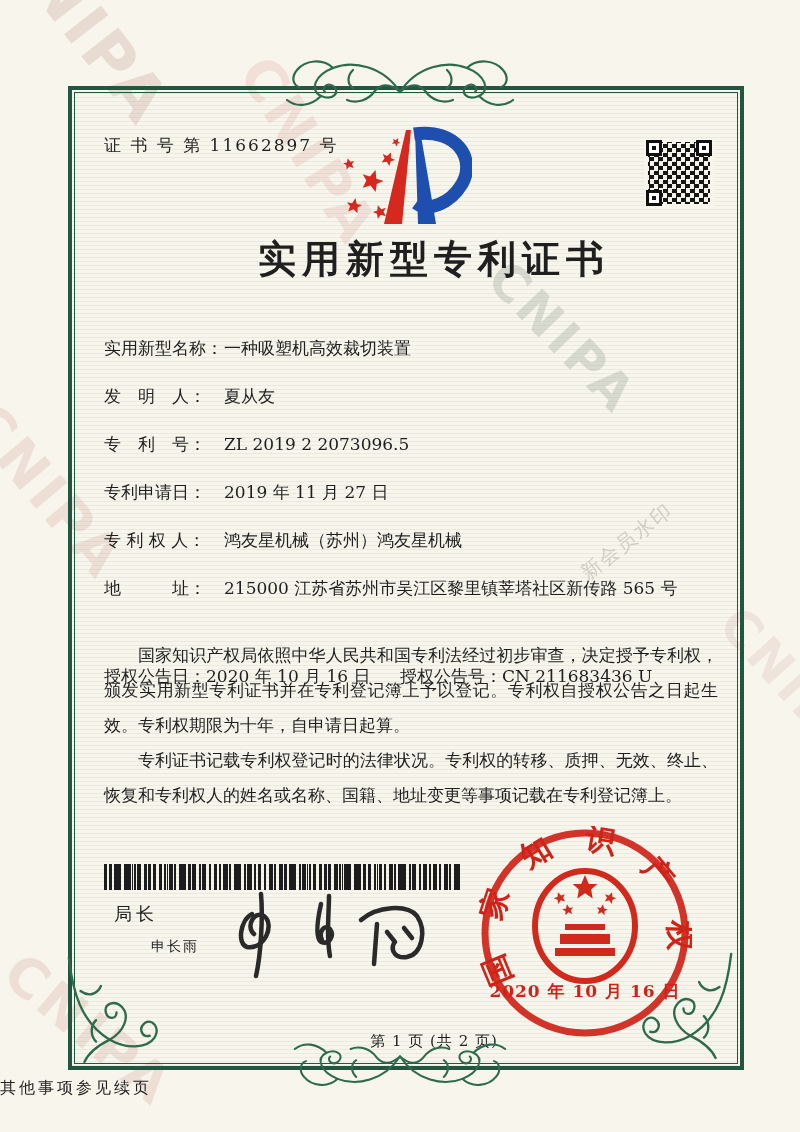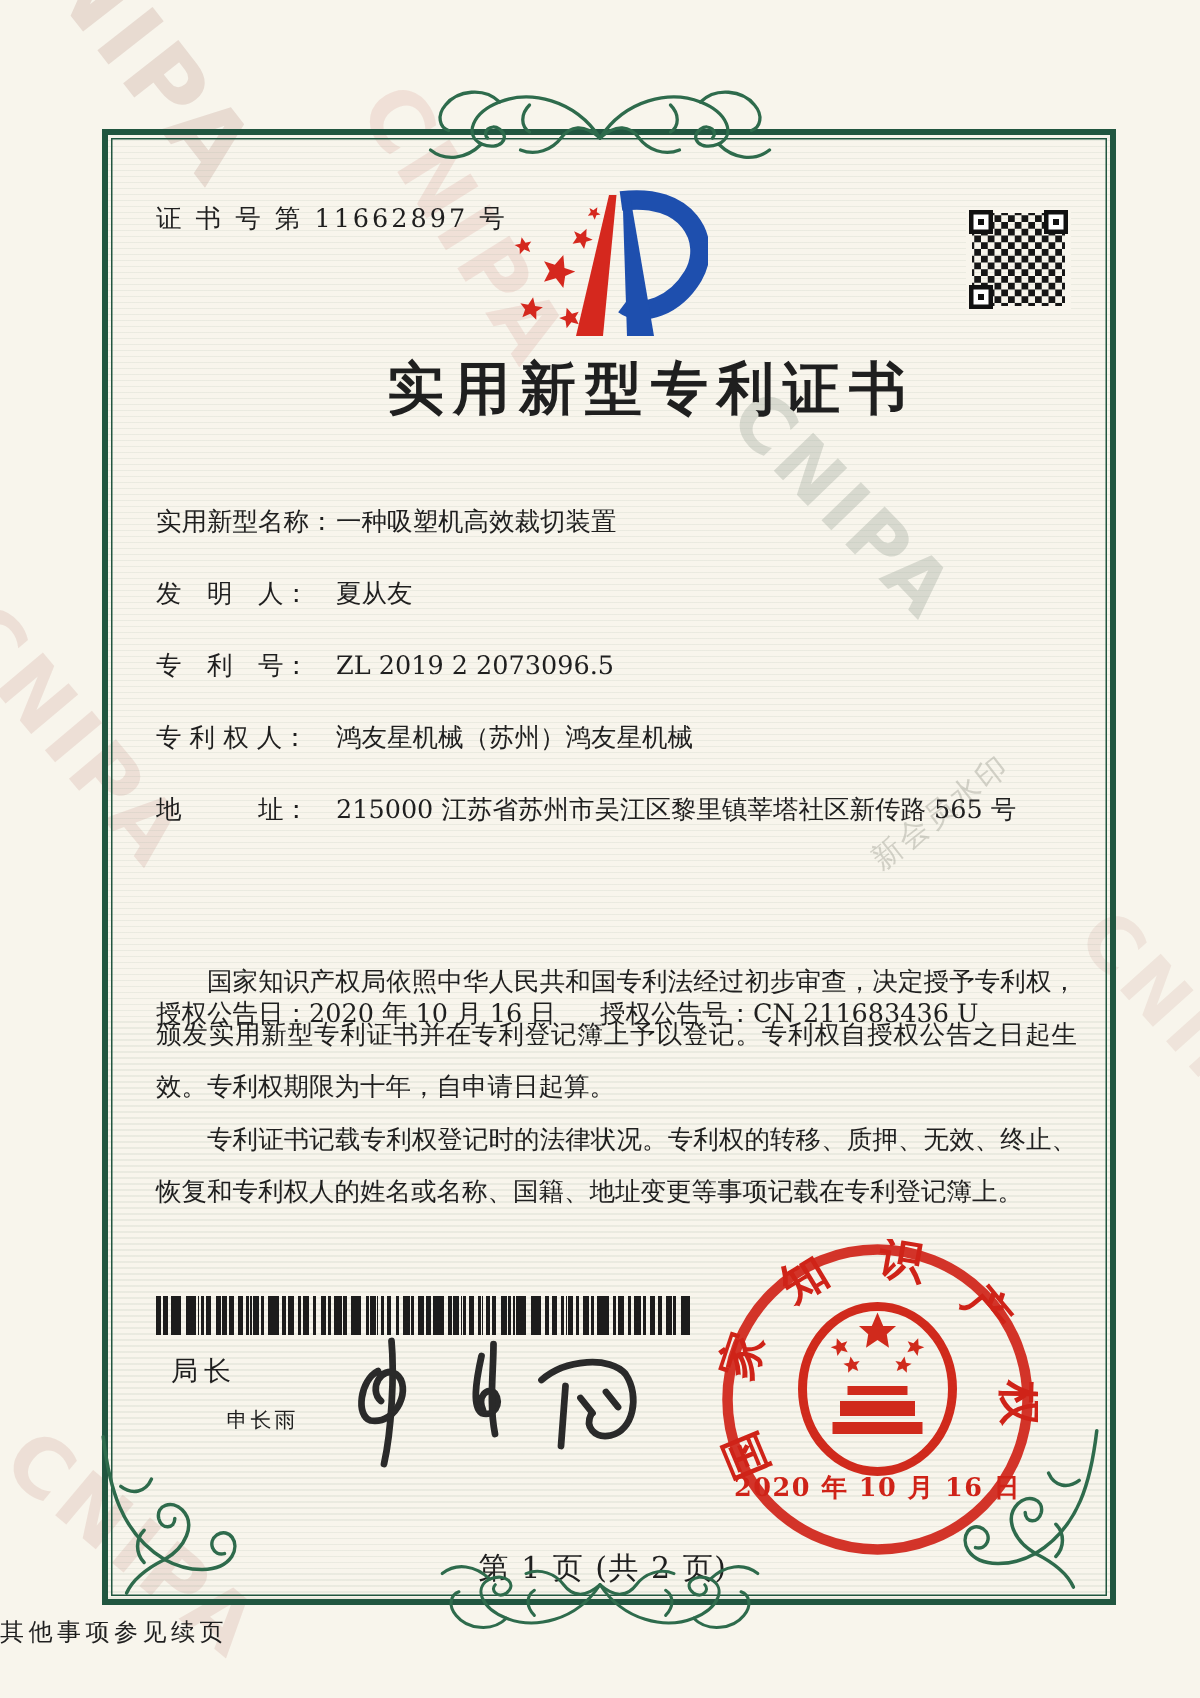--- a/index.html
+++ b/index.html
@@ -65,21 +65,21 @@
       repeating-linear-gradient(90deg,#1c1c1c 0 3px,transparent 3px 11px);}
   
   .signer-title{position:absolute;left:114px;top:902px;font-size:18px;letter-spacing:4px;}
   .signer-name{position:absolute;left:114px;top:938px;font-size:14px;letter-spacing:2px;margin-left:37px;}
   .sig{position:absolute;left:225px;top:884px;}
   
   .seal{position:absolute;left:478px;top:826px;width:214px;height:214px;z-index:4;}
   .seal-date{position:absolute;left:0;top:154px;width:214px;text-align:center;
              font-size:17px;font-weight:bold;color:#cf2318;letter-spacing:1px;}
   
-  .page-num{position:absolute;left:68px;width:668px;top:1032px;text-align:center;font-size:20px;letter-spacing:1px;}
+  .page-num{position:absolute;left:68px;width:668px;top:1032px;text-align:center;font-size:15px;letter-spacing:1px;padding-left:32px;}
   .cont-note{position:absolute;left:0;width:800px;top:1078px;text-align:left;font-size:16px;letter-spacing:3px;}
 </style>
 </head>
 <body>
 
 <div class="page">
 
   <div class="wm wm-a">CNIPA</div>
   <div class="wm wm-b">CNIPA</div>
   <div class="wm wm-c">CNIPA</div>
@@ -154,20 +154,24 @@
         <span class="field-label">实用新型名称：</span>
         <span class="field-value">一种吸塑机高效裁切装置</span>
       </div>
       <div class="field-row">
         <span class="field-label">发　明　人：</span>
         <span class="field-value">夏从友</span>
       </div>
       <div class="field-row">
         <span class="field-label">专　利　号：</span>
         <span class="field-value">ZL 2019 2 2073096.5</span>
+      </div>
+      <div class="field-row">
+        <span class="field-label">专利申请日：</span>
+        <span class="field-value">2019 年 11 月 27 日</span>
       </div>
       <div class="field-row">
         <span class="field-label">专 利 权 人：</span>
         <span class="field-value">鸿友星机械（苏州）鸿友星机械</span>
       </div>
       <div class="field-row">
         <span class="field-label">地　　　址：</span>
         <span class="field-value">215000 江苏省苏州市吴江区黎里镇莘塔社区新传路 565 号</span>
       </div>
     </div>

